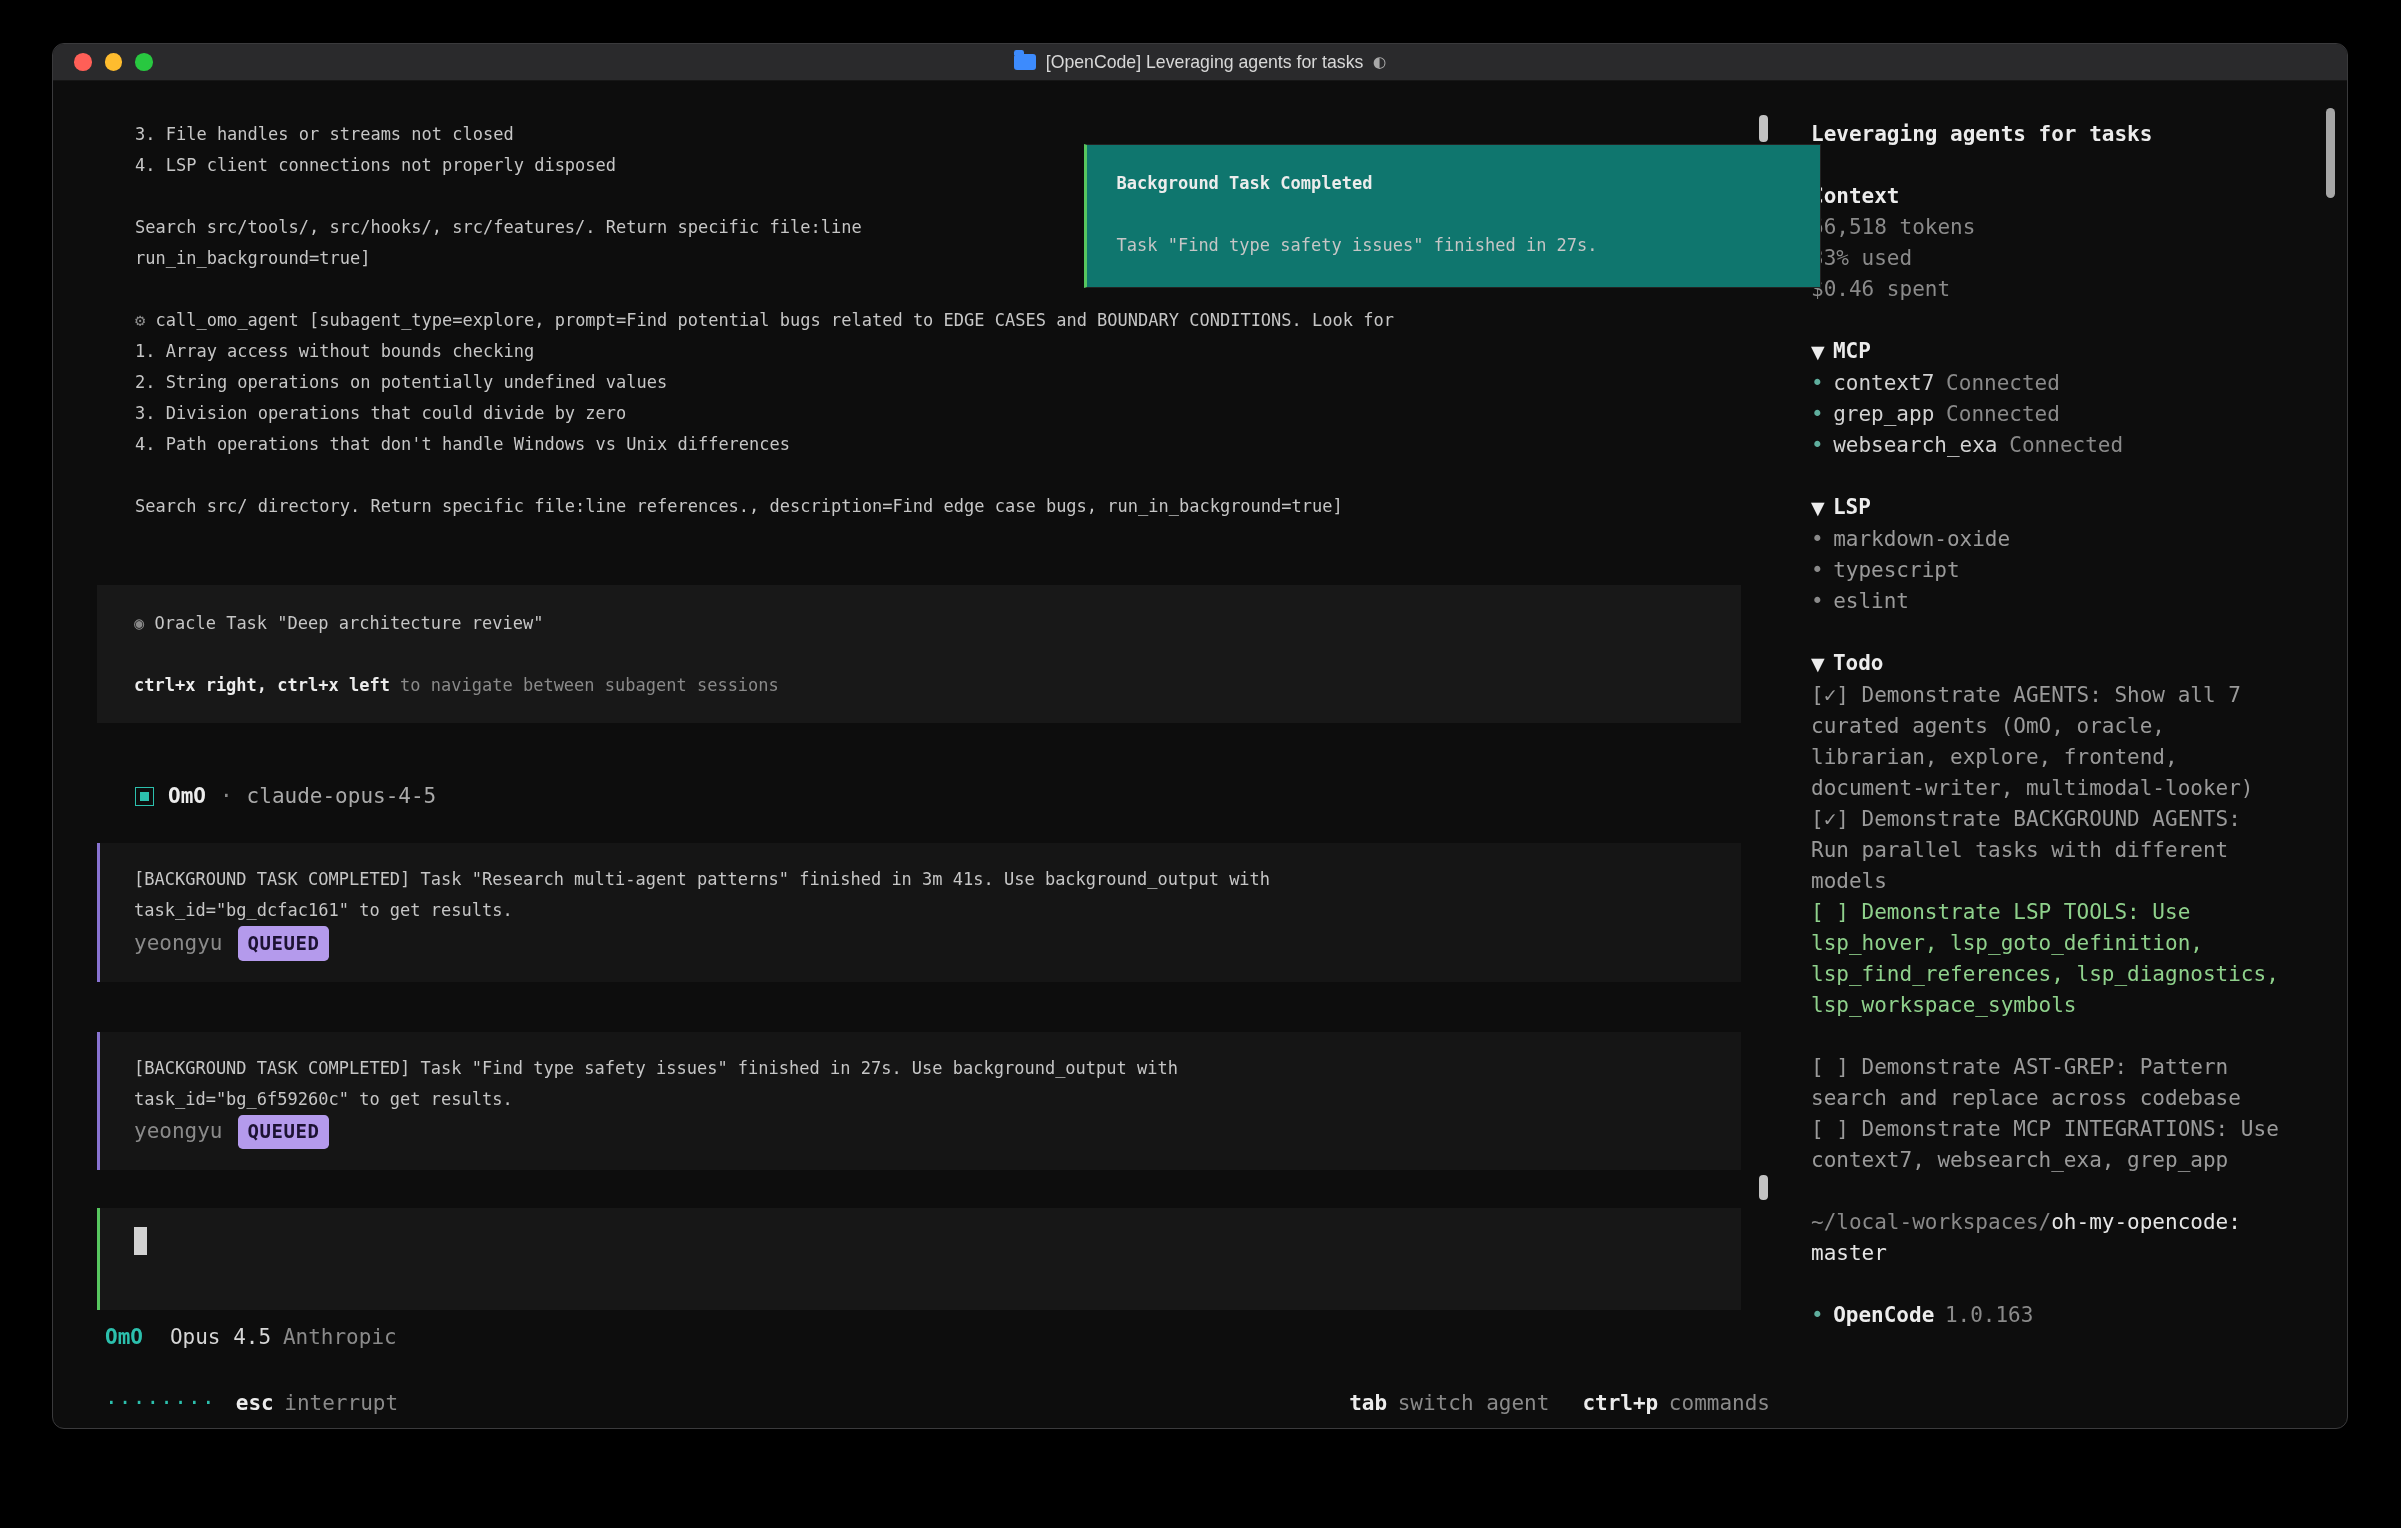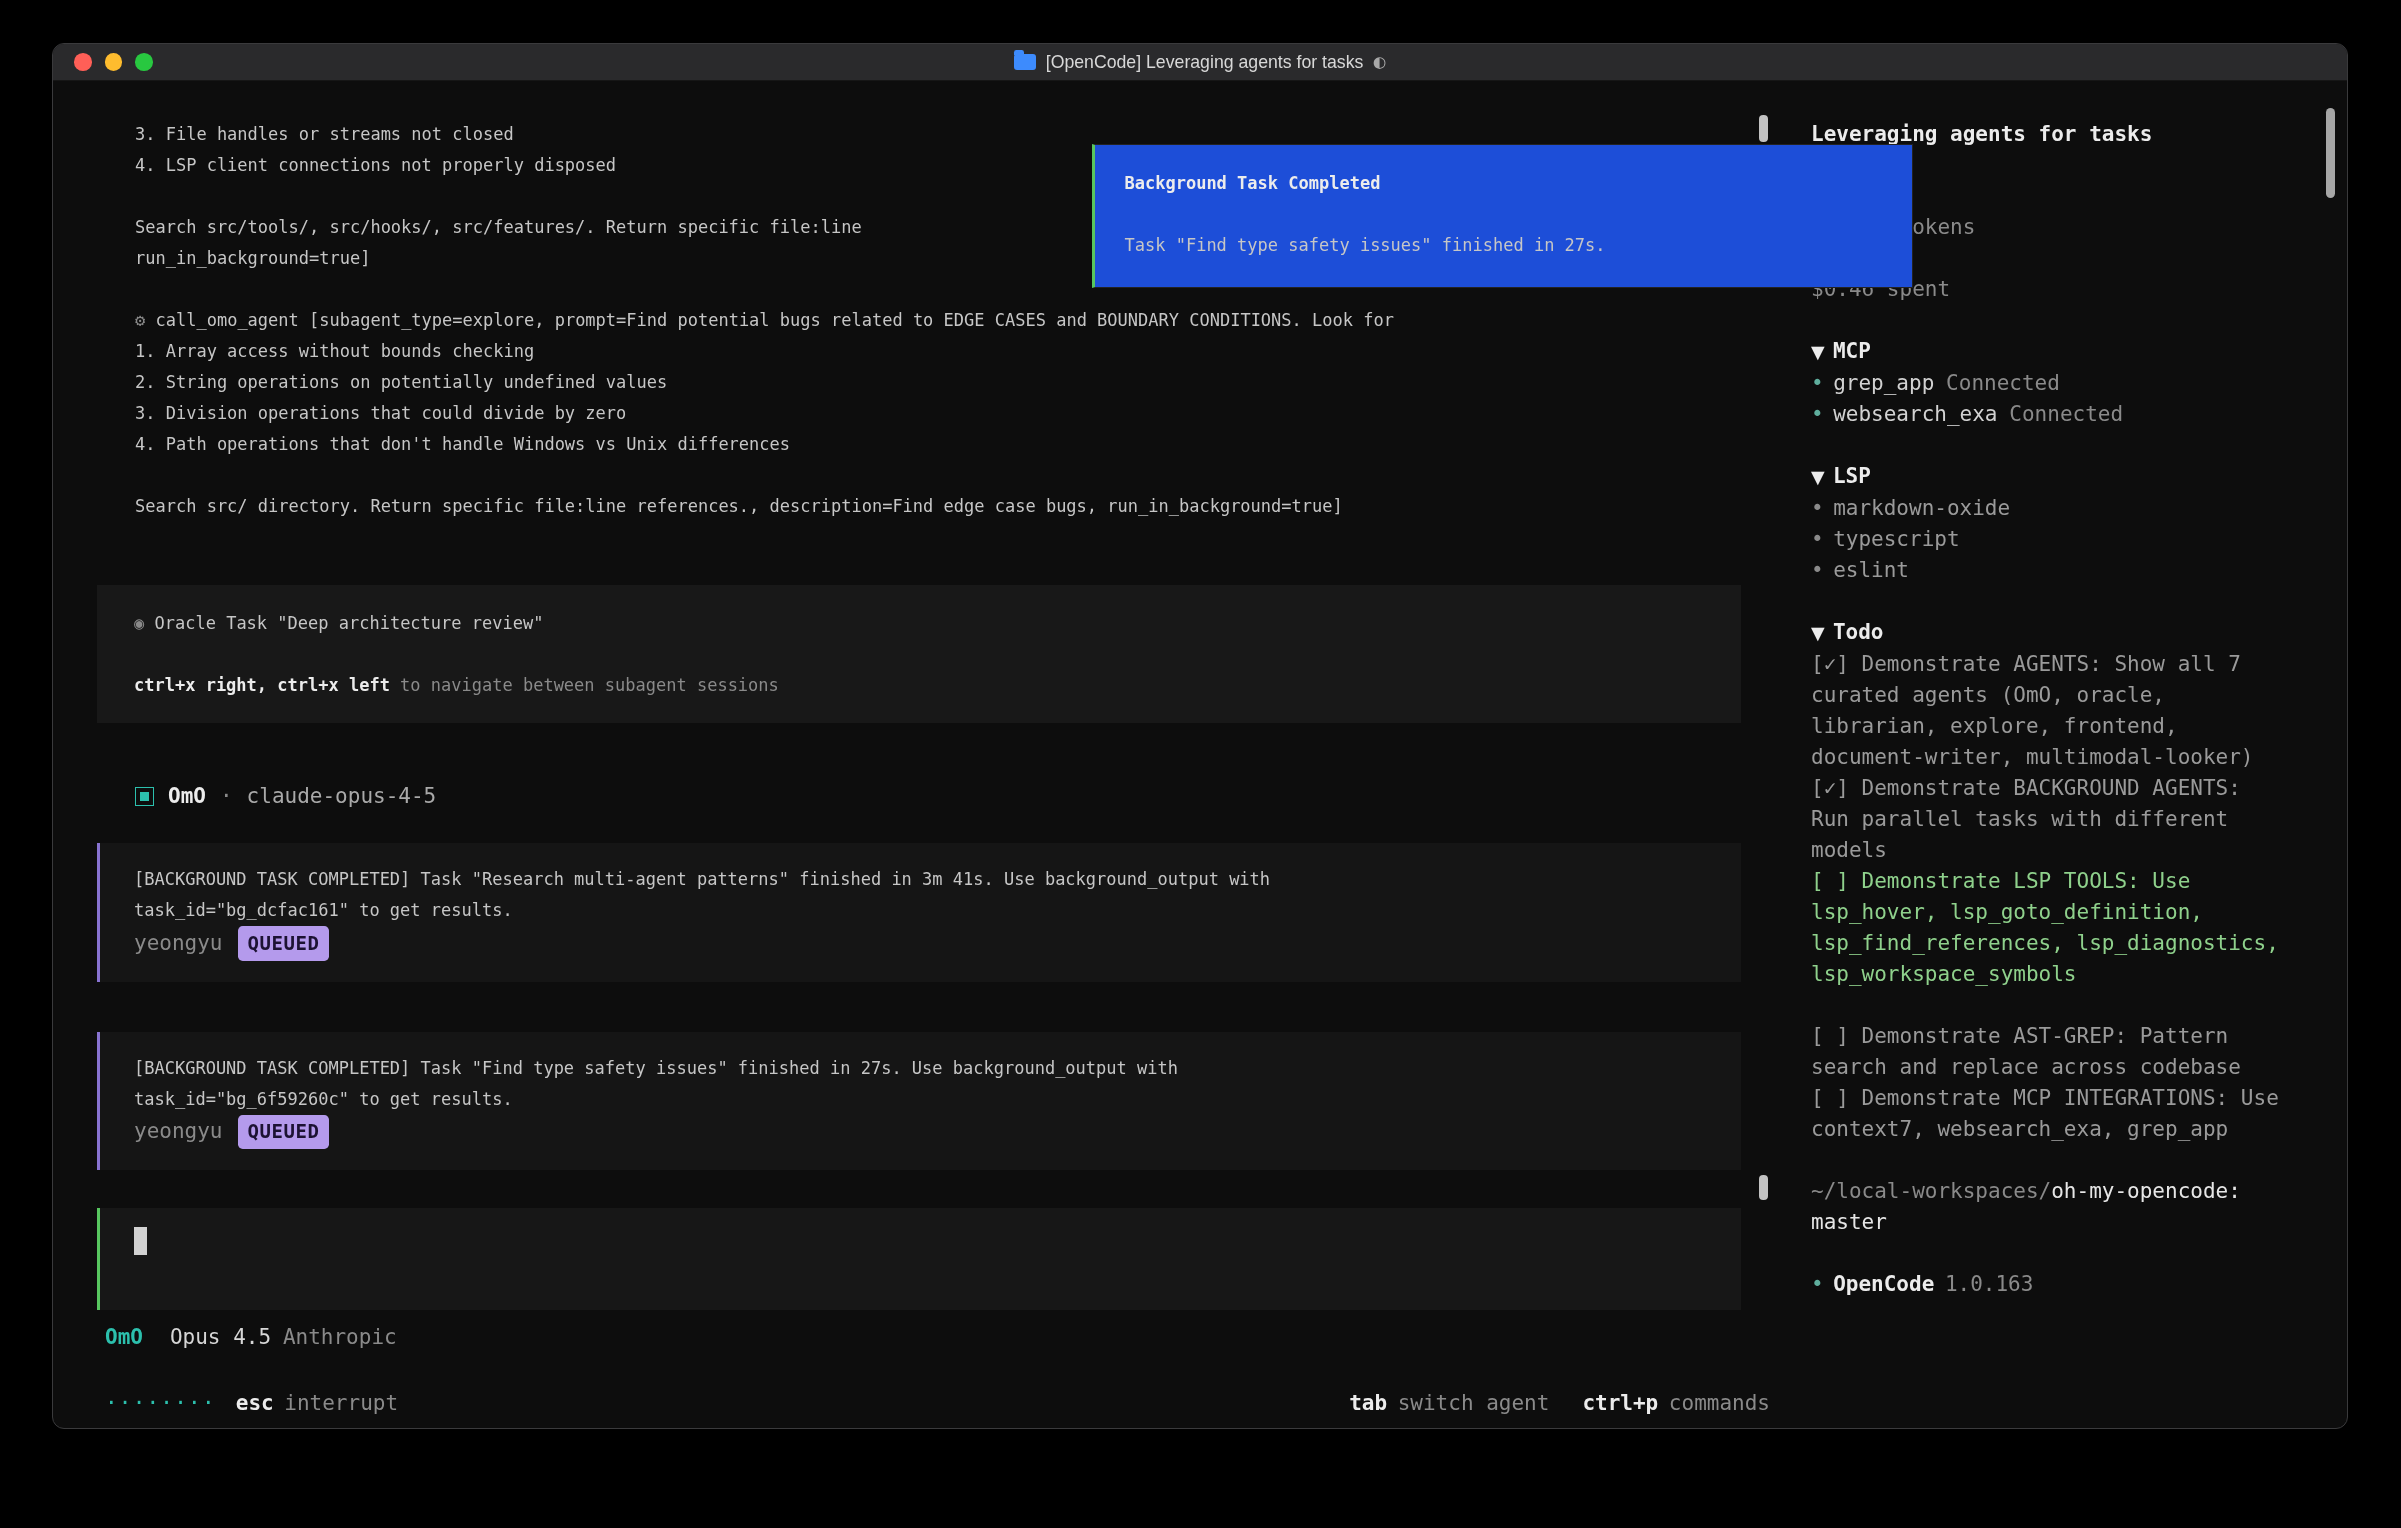--- a/index.html
+++ b/index.html
@@ -44,24 +44,24 @@
   .main { width:1758px; position:relative; padding-top:38px; flex:0 0 auto; }
   .sidebar { width:537px; position:relative; padding:38px 32.5px 0 0; font-size:21px; line-height:31px; }
 
   .line { font-size:17px; line-height:31px; color:#c6c6c6; white-space:pre; margin-left:82px; }
   .sp { height:31px; }
   .dim { color:#8a8a8a; }
   .bright { color:#ececec; font-weight:bold; }
 
   
   .toast {
-    position:absolute; left:1031px; top:63px; width:821px;
-    background:#1d4ed8; border-left:3.5px solid #57c65f;
+    position:absolute; left:1031px; top:63px; width:737px;
+    background:#0f766e; border-left:3.5px solid #57c65f;
     border-top:0.6px solid #222; border-bottom:0.6px solid #222; border-right:0.6px solid #222;
-    padding:22.5px 0 26px 29.5px; z-index:5;margin-left:8px;
+    padding:22.5px 0 26px 29.5px; z-index:5;
   }
   .toast .line { margin-left:0; }
   .toast-body { margin-top:31px; }
 
   
   .panel-oracle { margin:63px 70px 0 44px; background:#181818; padding:22.5px 0 22.5px 37px; }
   .panel-oracle .line { margin-left:0; }
 
   
   .agent-row { margin:58px 0 0 82px; display:flex; align-items:center; gap:14px; font-size:21px; line-height:31px; }
@@ -243,20 +243,21 @@
       <div class="sb-title">Leveraging agents for tasks</div>
       <div class="sp"></div>
 
       <div class="sb-head">Context</div>
       <div class="sb-dim">66,518 tokens</div>
       <div class="sb-dim">33% used</div>
       <div class="sb-dim">$0.46 spent</div>
       <div class="sp"></div>
 
       <div class="sb-head"><span class="arrow glyph">▼</span><span>MCP</span></div>
+      <div class="sb-item"><span class="bullet">•</span><span class="name">context7</span><span class="status">Connected</span></div>
       <div class="sb-item"><span class="bullet">•</span><span class="name">grep_app</span><span class="status">Connected</span></div>
       <div class="sb-item"><span class="bullet">•</span><span class="name">websearch_exa</span><span class="status">Connected</span></div>
       <div class="sp"></div>
 
       <div class="sb-head"><span class="arrow glyph">▼</span><span>LSP</span></div>
       <div class="sb-item"><span class="bullet-gray">•</span><span class="name-dim">markdown-oxide</span></div>
       <div class="sb-item"><span class="bullet-gray">•</span><span class="name-dim">typescript</span></div>
       <div class="sb-item"><span class="bullet-gray">•</span><span class="name-dim">eslint</span></div>
       <div class="sp"></div>
 

